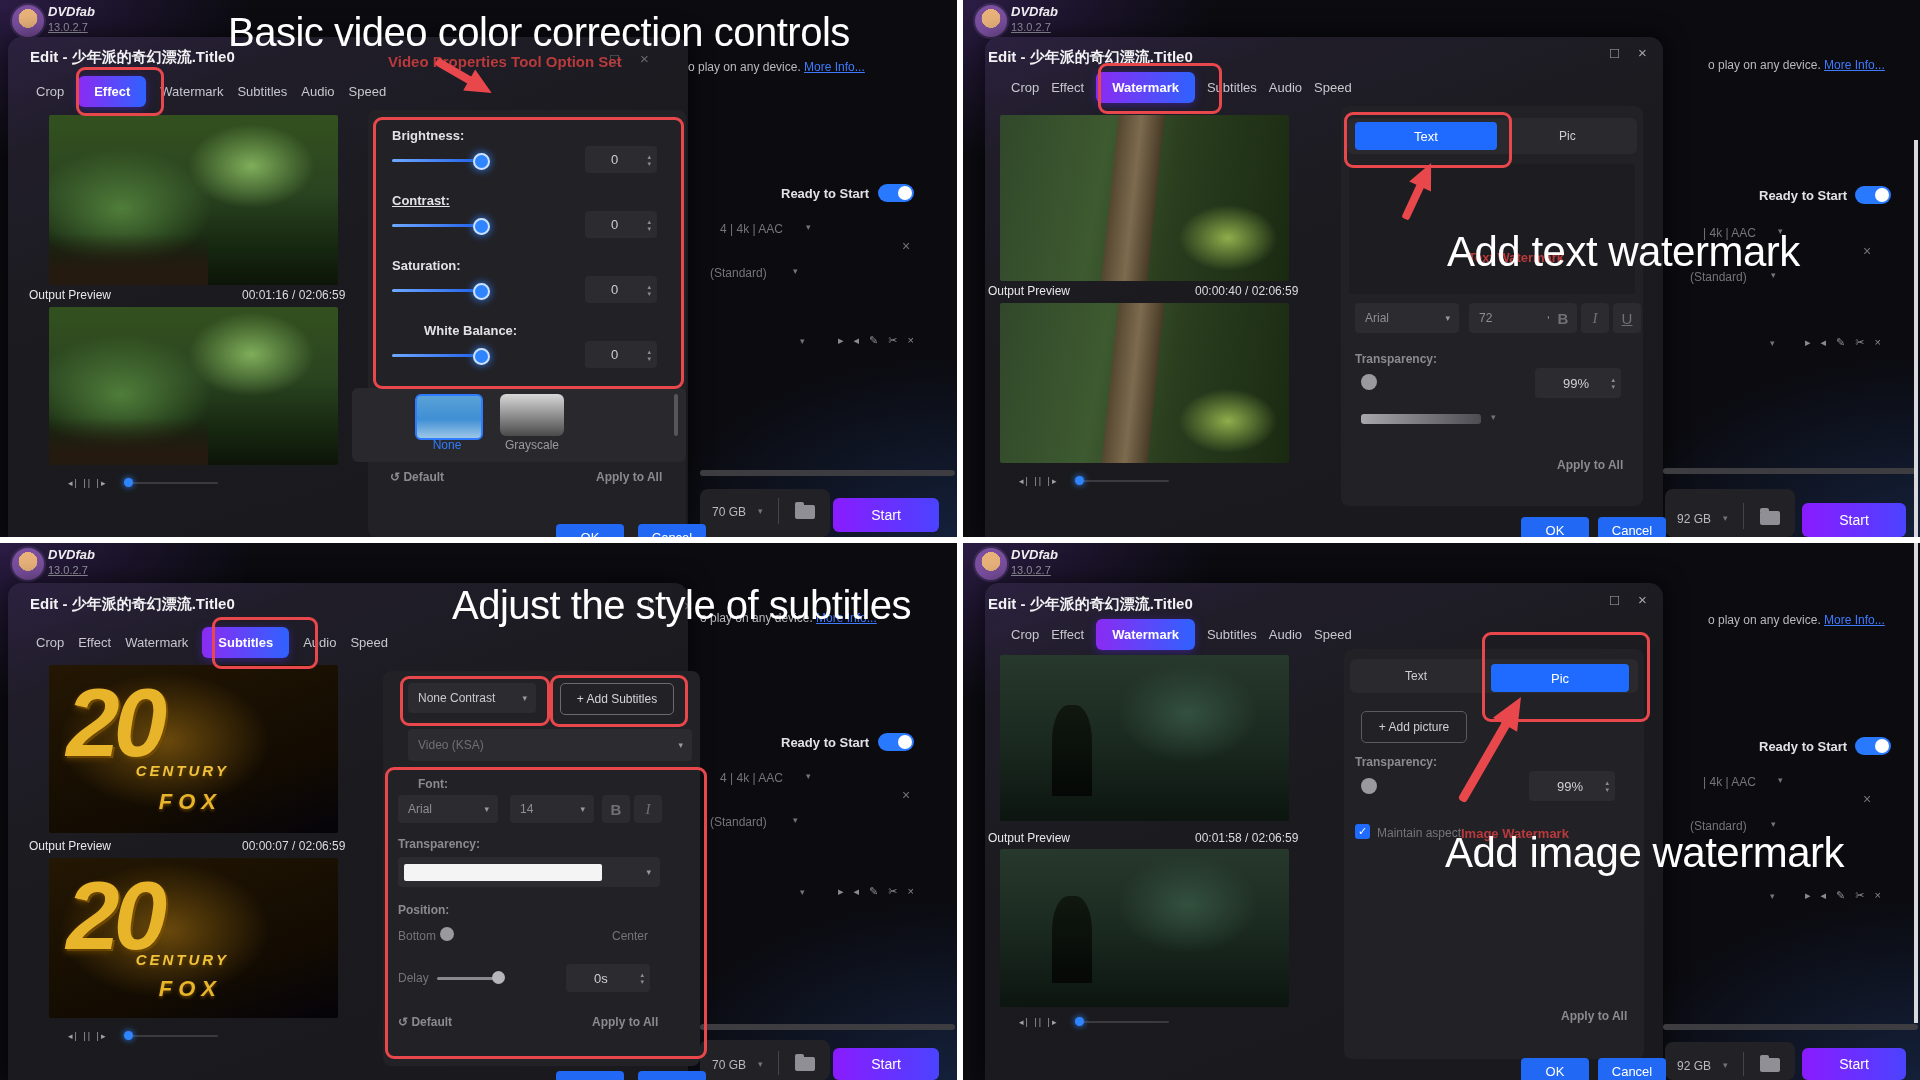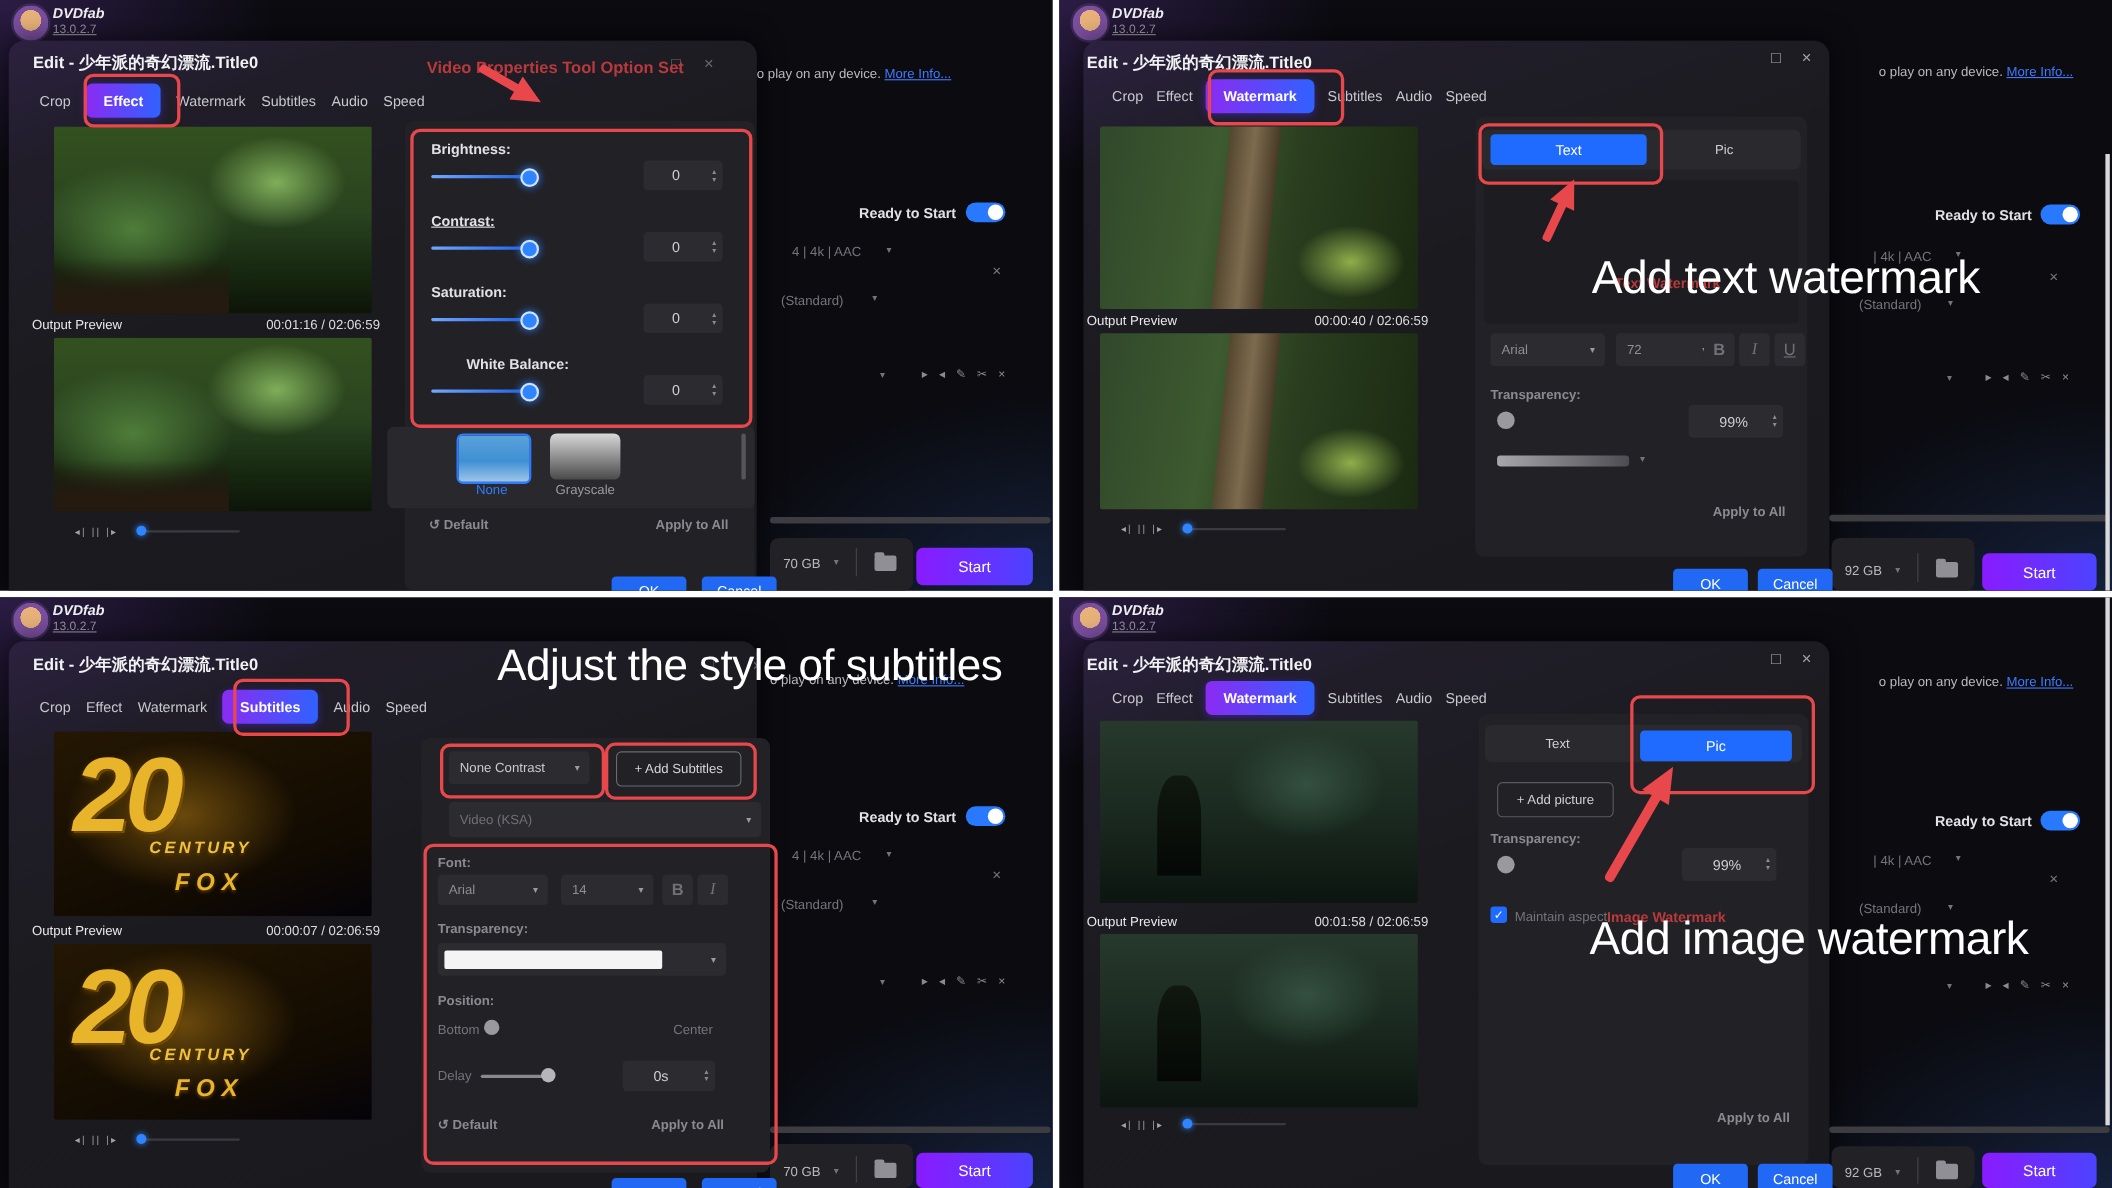--- a/index.html
+++ b/index.html
@@ -173,20 +173,21 @@
   <div class="abs" style="left:500px;top:438px;width:64px;text-align:center;color:#9a9aa0;font-size:12px;">Grayscale</div>
   <div class="abs" style="left:674px;top:394px;width:4px;height:42px;background:#55555a;border-radius:2px;"></div>
 
   <div class="abs dimb" style="left:390px;top:470px;"><span>↺</span> <span>Default</span></div>
   <div class="abs dimb" style="left:596px;top:470px;">Apply to All</div>
 
   <div class="btn-blue abs" style="left:556px;top:524px;width:68px;height:26px;">OK</div>
   <div class="btn-blue abs" style="left:638px;top:524px;width:68px;height:26px;">Cancel</div>
 
   <div class="abs bgred" style="left:388px;top:53px;font-size:15px;">Video Properties Tool Option Set</div>
+  <div class="abs caption" style="left:228px;top:10px;">Basic video color correction controls</div>
   <svg class="abs arrow-svg" style="left:432px;top:64px;transform:rotate(30deg);" width="64" height="26" viewBox="0 0 64 26">
       <rect x="0" y="9" width="42" height="8" rx="3" fill="#e8474b"></rect>
       <polygon points="64,13 38,1 38,25" fill="#e8474b"></polygon>
     </svg>
 </div>
 
 <div class="quad" style="left:963px;top:0;">
   <div class="abs avatar" style="left:10px;top:3px;"></div>
   <div class="abs appname" style="left:48px;top:4px;">DVDfab</div>
   <div class="abs appver" style="left:48px;top:21px;">13.0.2.7</div>
@@ -341,21 +342,21 @@
   <div class="redbox abs" style="left:400px;top:133px;width:144px;height:44px;"></div>
   <div class="abs" style="left:560px;top:140px;width:112px;height:30px;border:1px solid #6a6a70;border-radius:5px;color:#d5d5d8;font-size:12px;display:flex;align-items:center;justify-content:center;">+ Add Subtitles</div>
   <div class="redbox abs" style="left:550px;top:132px;width:132px;height:46px;"></div>
 
   <div class="drop abs" style="left:408px;top:186px;width:284px;height:32px;color:#6f6f75;">
       <span style="margin-left:10px;">Video (KSA)</span>
       <span class="dar">▾</span>
     </div>
 
   <div class="redbox abs" style="left:385px;top:224px;width:316px;height:286px;"></div>
-  <div class="abs dimb" style="left:398px;top:234px;">Font:</div>
+  <div class="abs dimb" style="left:418px;top:234px;">Font:</div>
   <div class="drop abs" style="left:398px;top:252px;width:100px;height:28px;color:#8e8e93;">
       <span style="margin-left:10px;">Arial</span>
       <span class="dar">▾</span>
     </div>
   <div class="drop abs" style="left:510px;top:252px;width:84px;height:28px;color:#8e8e93;">
       <span style="margin-left:10px;">14</span>
       <span class="dar">▾</span>
     </div>
   <div class="abs drop" style="left:602px;top:252px;width:28px;height:28px;justify-content:center;color:#707076;font-weight:bold;font-size:15px;">B</div>
   <div class="abs drop" style="left:634px;top:252px;width:28px;height:28px;justify-content:center;color:#707076;font-style:italic;font-family:'Liberation Serif',serif;font-size:15px;">I</div>

